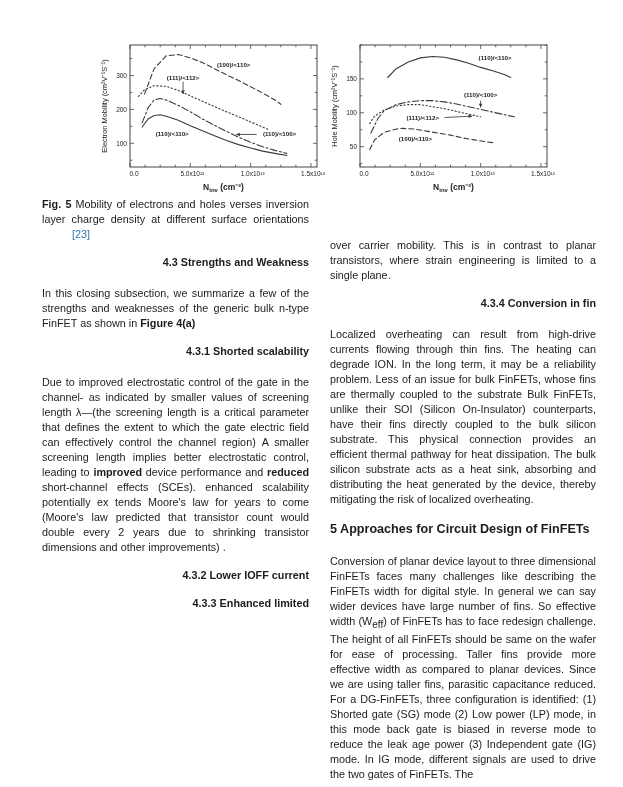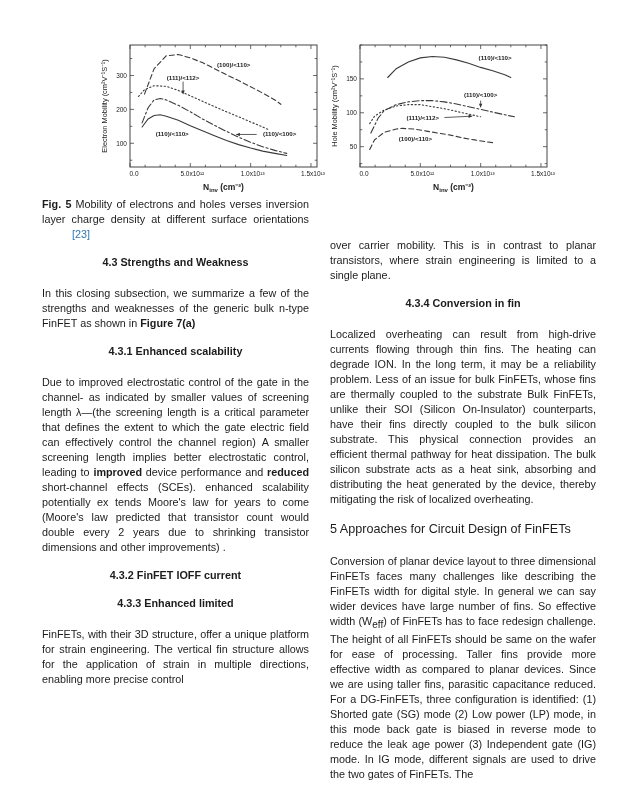--- a/index.html
+++ b/index.html
@@ -7,22 +7,22 @@
     width:623px;height:787px;position:relative;background:#ffffff;
     font-family:"Liberation Sans",sans-serif;color:#1c1c1c;overflow:hidden;
   }
   .chart-svg{position:absolute;}
   #chart-0{left:98px;top:36px;}
   #chart-1{left:328px;top:36px;}
   .col{position:absolute;text-align:justify;font-size:10.8px;line-height:15px;}
   #col-left{left:42px;top:197px;width:267px;}
   #col-right{left:330px;top:222px;width:266px;}
   .para{margin:16px 0 1px 0;}
-  .heading{font-weight:bold;font-size:10.8px;margin:13px 0 6px 0;text-align:center;}
-  .section-heading{font-weight:normal;font-size:12.6px;margin:14px 0 7px 0;text-align:left;line-height:17px;}
+  .heading{font-weight:bold;font-size:10.8px;margin:13px 0 6px 0;text-align:right;}
+  .section-heading{font-weight:bold;font-size:12.6px;margin:14px 0 7px 0;text-align:left;line-height:17px;}
   .caption{margin:0 0 0 0;}
   .ref-link{color:#2e74b5;text-decoration:none;cursor:pointer;padding-left:30px;}
   b{font-weight:bold;}
   sub{font-size:10px;}
 </style>
 </head>
 <body>
 
 <svg id="chart-0" class="chart-svg" width="232" height="158" viewBox="0 0 232 158">
     <rect x="32" y="9" width="187" height="122" fill="none" stroke="#444" stroke-width="1"></rect>
@@ -151,26 +151,25 @@
     <line x1="116.45161290322581" y1="81.52222222222223" x2="144.2" y2="80.16666666666667" stroke="#333" stroke-width="0.8"></line>
     <polygon points="144.2,80.2 140.5,78.6 140.7,82.0" fill="#333"></polygon>
     <text x="87.49677419354839" y="104.53333333333335" text-anchor="middle" font-size="6.2" font-weight="bold" fill="#222">(100)/&lt;110&gt;</text>
     <text x="9" y="70" transform="rotate(-90 9 70)" text-anchor="middle" font-size="7.4" fill="#222">Hole Mobility (cm²V⁻¹S⁻¹)</text>
     <text x="125.5" y="154" text-anchor="middle" font-size="8.5" font-weight="bold" fill="#222"><tspan>N</tspan><tspan font-size="6" dy="2.2">inv</tspan><tspan font-size="8.5" dy="-2.2"> (cm⁻²)</tspan></text>
   </svg>
 
 <div id="col-left" class="col">
   <p class="para caption"><b>Fig. 5 </b><span>Mobility of electrons and holes verses inversion layer charge density at different surface orientations </span><a href="#" class="ref-link">[23]</a></p>
   <p class="heading">4.3 Strengths and Weakness</p>
-  <p class="para"><span>In this closing subsection, we summarize a few of the strengths and weaknesses of the generic bulk n-type FinFET as shown in </span><b>Figure 7(a)</b></p>
-  <p class="heading">4.3.1 Enhanced scalability</p>
+  <p class="para"><span>In this closing subsection, we summarize a few of the strengths and weaknesses of the generic bulk n-type FinFET as shown in </span><b>Figure 4(a)</b></p>
+  <p class="heading">4.3.1 Shorted scalability</p>
   <p class="para"><span>Due to improved electrostatic control of the gate in the channel- as indicated by smaller values of screening length λ—(the screening length is a critical parameter that defines the extent to which the gate electric field can effectively control the channel region) A smaller screening length implies better electrostatic control, leading to </span><b>improved</b><span> device performance and </span><b>reduced</b><span> short-channel effects (SCEs). enhanced scalability potentially ex tends Moore's law for years to come (Moore's law predicted that transistor count would double every 2 years due to shrinking transistor dimensions and other improvements) .</span></p>
-  <p class="heading">4.3.2 FinFET IOFF current</p>
+  <p class="heading">4.3.2 Lower IOFF current</p>
   <p class="heading">4.3.3 Enhanced limited</p>
-  <p class="para">FinFETs, with their 3D structure, offer a unique platform for strain engineering. The vertical fin structure allows for the application of strain in multiple directions, enabling more precise control</p>
 </div>
 
 <div id="col-right" class="col">
   <p class="para">over carrier mobility. This is in contrast to planar transistors, where strain engineering is limited to a single plane.</p>
   <p class="heading">4.3.4 Conversion in fin</p>
   <p class="para">Localized overheating can result from high-drive currents flowing through thin fins. The heating can degrade ION. In the long term, it may be a reliability problem. Less of an issue for bulk FinFETs, whose fins are thermally coupled to the substrate Bulk FinFETs, unlike their SOI (Silicon On-Insulator) counterparts, have their fins directly coupled to the bulk silicon substrate. This physical connection provides an efficient thermal pathway for heat dissipation. The bulk silicon substrate acts as a heat sink, absorbing and distributing the heat generated by the device, thereby mitigating the risk of localized overheating.</p>
   <p class="section-heading">5 Approaches for Circuit Design of FinFETs</p>
   <p class="para"><span>Conversion of planar device layout to three dimensional FinFETs faces many challenges like describing the FinFETs width for digital style. In general we can say wider devices have large number of fins. So effective width (W</span><sub>eff</sub><span>) of FinFETs has to face redesign challenge. The height of all FinFETs should be same on the wafer for ease of processing. Taller fins provide more effective width as compared to planar devices. Since we are using taller fins, parasitic capacitance reduced. For a DG-FinFETs, three configuration is identified: (1) Shorted gate (SG) mode (2) Low power (LP) mode, in this mode back gate is biased in reverse mode to reduce the leak age power (3) Independent gate (IG) mode. In IG mode, different signals are used to drive the two gates of FinFETs. The</span></p>
 </div>
 

